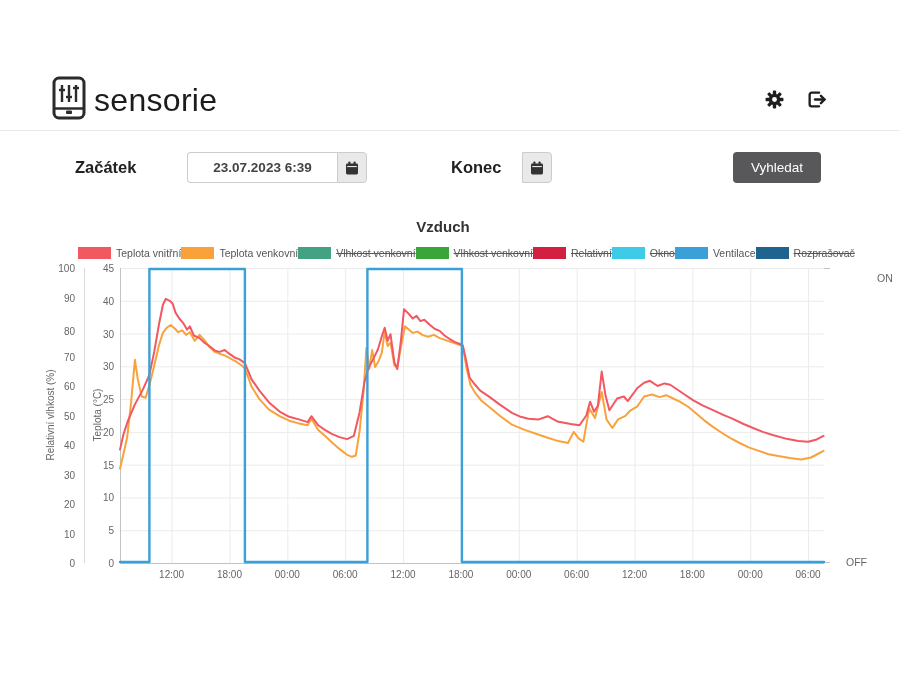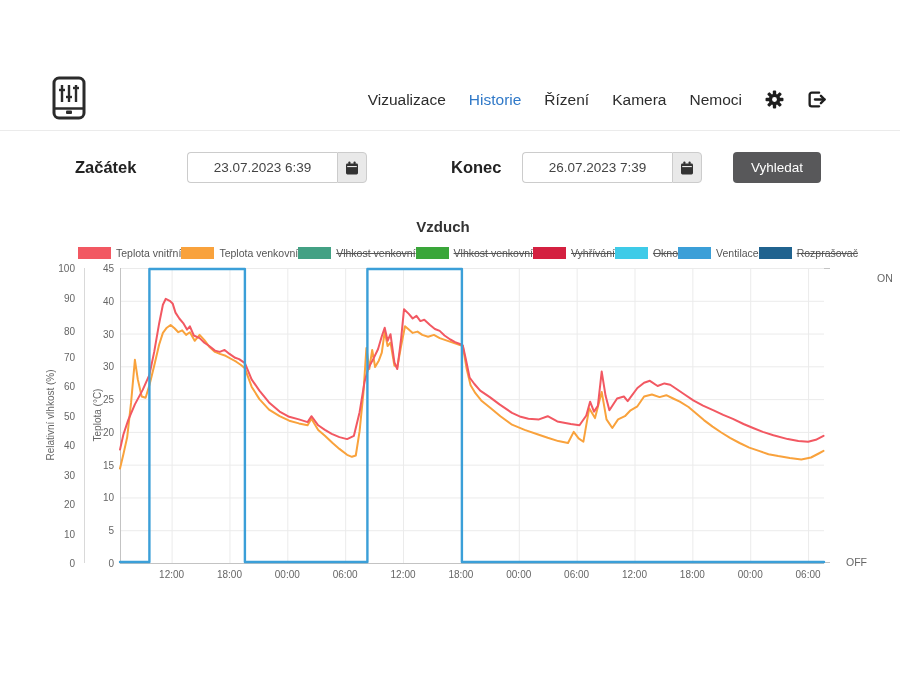--- a/index.html
+++ b/index.html
@@ -11,21 +11,21 @@
   .brand-text{font-size:32px;color:#1b1c1e;letter-spacing:.3px;}
   .nav{position:absolute;top:90px;right:74px;display:flex;align-items:center;gap:23px;}
   .nav-item{font-size:15.5px;color:#2d2d2d;cursor:pointer;white-space:nowrap;}
   .nav-item.active{color:#3079c8;}
   .nav-icon{display:flex;align-items:center;cursor:pointer;}
   .header-line{position:absolute;left:0;top:130px;width:900px;height:1px;background:#ebebeb;}
 
   
   .flabel{position:absolute;top:152px;height:31px;line-height:31px;font-size:16.5px;font-weight:bold;color:#222;}
   .igroup{position:absolute;top:152px;display:flex;height:31px;box-sizing:border-box;}
-  .igroup input{width:150px;height:31px;box-sizing:border-box;border:1px solid #ccc;border-right:none;border-radius:4px 0 0 4px;text-align:center;font-size:13.5px;color:#444;font-family:"Liberation Sans",sans-serif;outline:none;}
+  .igroup input{width:150px;height:31px;box-sizing:border-box;border:1px solid #ccc;border-right:none;border-radius:4px 0 0 4px;text-align:center;font-size:13.5px;color:#444;font-family:"Liberation Sans",sans-serif;outline:none;font-weight:bold;}
   .addon{width:30px;height:31px;box-sizing:border-box;border:1px solid #ccc;border-radius:0 4px 4px 0;background:#e9e9e9;display:flex;align-items:center;justify-content:center;cursor:pointer;padding:0;}
   .search-btn{position:absolute;left:733px;top:152px;width:88px;height:31px;background:#58585a;color:#fff;border:none;border-radius:4px;font-size:13.5px;font-family:"Liberation Sans",sans-serif;cursor:pointer;}
 
   
   .chart-title{position:absolute;top:218px;left:443px;transform:translateX(-50%);font-size:15px;font-weight:bold;color:#333;}
   .legend{position:absolute;left:78px;top:247px;width:732px;display:flex;justify-content:space-between;align-items:center;}
   .legend-item{display:flex;align-items:center;gap:5px;cursor:pointer;}
   .legend-swatch{width:33px;height:12px;display:inline-block;}
   .legend-label{font-size:10.5px;color:#555;white-space:nowrap;}
   .legend-label.hidden-series{text-decoration:line-through;}
@@ -49,30 +49,24 @@
           <line x1="2" y1="32.5" x2="32" y2="32.5" stroke="#2b2b2b" stroke-width="2.5"></line>
           <rect x="14" y="34.5" width="6" height="3.5" rx="1" fill="#2b2b2b"></rect>
           <line x1="10" y1="9" x2="10" y2="26" stroke="#2b2b2b" stroke-width="2.4"></line>
           <line x1="17" y1="9" x2="17" y2="26" stroke="#2b2b2b" stroke-width="2.4"></line>
           <line x1="24" y1="9" x2="24" y2="26" stroke="#2b2b2b" stroke-width="2.4"></line>
           <line x1="7" y1="14" x2="13" y2="14" stroke="#2b2b2b" stroke-width="2.4"></line>
           <line x1="14" y1="21" x2="20" y2="21" stroke="#2b2b2b" stroke-width="2.4"></line>
           <line x1="21" y1="12" x2="27" y2="12" stroke="#2b2b2b" stroke-width="2.4"></line>
         </svg>
       </span>
+      <span class="brand-text">sensorie</span>
     </div>
 
     <nav class="nav">
-      <span class="nav-items" style="display:flex;gap:23px;align-items:center;">
-          <span class="nav-item">Vizualizace</span>
-          <span class="nav-item active">Historie</span>
-          <span class="nav-item">Řízení</span>
-          <span class="nav-item">Kamera</span>
-          <span class="nav-item">Nemoci</span>
-        </span>
       <span class="nav-icon">
         <svg width="19" height="19" viewBox="0 0 18 18">
           <g fill="#1e1e1e">
             <rect x="7.4" y="0.5" width="3.2" height="17" rx="1"></rect>
             <rect x="7.4" y="0.5" width="3.2" height="17" rx="1" transform="rotate(45 9 9)"></rect>
             <rect x="7.4" y="0.5" width="3.2" height="17" rx="1" transform="rotate(90 9 9)"></rect>
             <rect x="7.4" y="0.5" width="3.2" height="17" rx="1" transform="rotate(135 9 9)"></rect>
             <circle cx="9" cy="9" r="5.4"></circle>
           </g>
           <circle cx="9" cy="9" r="2.3" fill="#fff"></circle>
@@ -97,21 +91,20 @@
         <svg width="14" height="14" viewBox="0 0 14 14">
           <rect x="1" y="2.6" width="12" height="10.8" rx="1.4" fill="#333"></rect>
           <rect x="3.4" y="0.4" width="2" height="3.6" rx="0.8" fill="#333"></rect>
           <rect x="8.6" y="0.4" width="2" height="3.6" rx="0.8" fill="#333"></rect>
           <rect x="2.2" y="5" width="9.6" height="1.1" fill="#e9e9e9"></rect>
         </svg>
       </button>
     </div>
     <span class="flabel" style="left:417px;margin-left:34px;">Konec</span>
     <div class="igroup" style="left:522px;">
-      <input type="text" value="26.07.2023 7:39" style="">
       <button class="addon">
         <svg width="14" height="14" viewBox="0 0 14 14">
           <rect x="1" y="2.6" width="12" height="10.8" rx="1.4" fill="#333"></rect>
           <rect x="3.4" y="0.4" width="2" height="3.6" rx="0.8" fill="#333"></rect>
           <rect x="8.6" y="0.4" width="2" height="3.6" rx="0.8" fill="#333"></rect>
           <rect x="2.2" y="5" width="9.6" height="1.1" fill="#e9e9e9"></rect>
         </svg>
       </button>
     </div>
     <button class="search-btn">Vyhledat</button>
@@ -131,21 +124,21 @@
         <span class="legend-item">
           <span class="legend-swatch" style="background: rgb(67, 161, 132);"></span>
           <span class="legend-label hidden-series">Vlhkost venkovní</span>
         </span>
         <span class="legend-item">
           <span class="legend-swatch" style="background: rgb(58, 166, 58);"></span>
           <span class="legend-label hidden-series">Vlhkost venkovní</span>
         </span>
         <span class="legend-item">
           <span class="legend-swatch" style="background: rgb(212, 32, 64);"></span>
-          <span class="legend-label hidden-series">Vyhřívání</span>
+          <span class="legend-label hidden-series">Relativní</span>
         </span>
         <span class="legend-item">
           <span class="legend-swatch" style="background: rgb(62, 203, 232);"></span>
           <span class="legend-label hidden-series">Okno</span>
         </span>
         <span class="legend-item">
           <span class="legend-swatch" style="background: rgb(59, 159, 216);"></span>
           <span class="legend-label">Ventilace</span>
         </span>
         <span class="legend-item">

